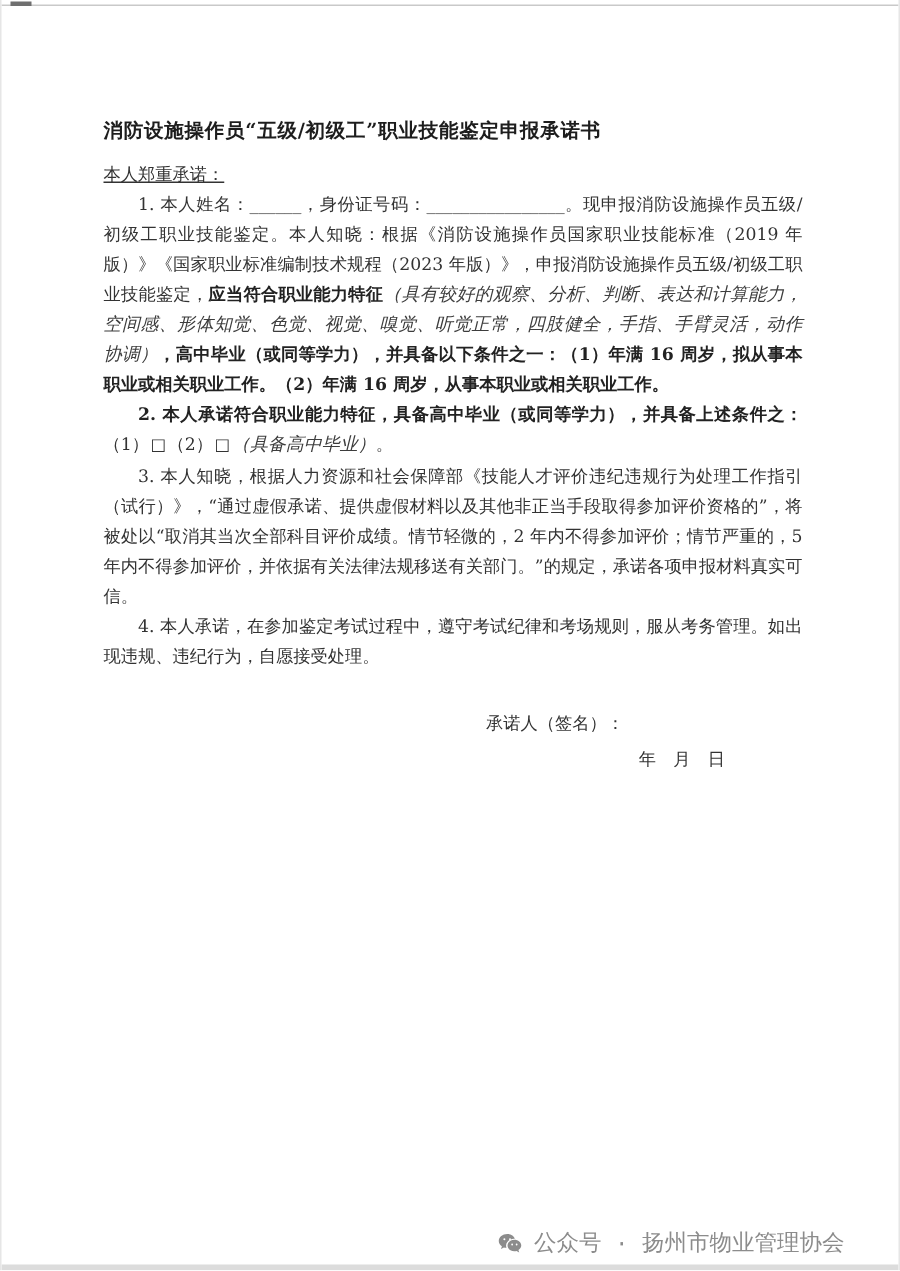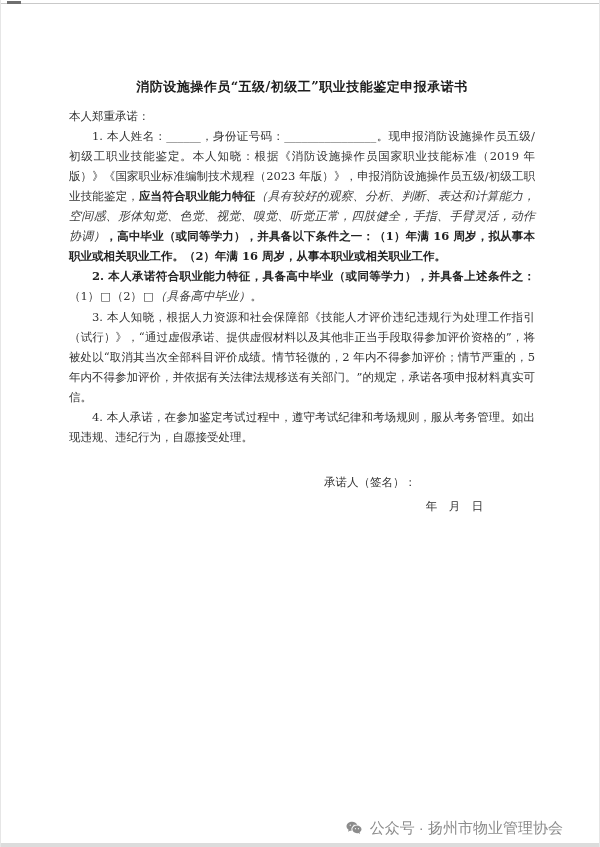--- a/index.html
+++ b/index.html
@@ -15,45 +15,44 @@
     font-family:"DejaVu Serif","Liberation Serif",serif;
     color:#333333;
   }
   .top-line{position:absolute;top:3px;left:0;right:0;height:1px;background:#c9c9c9;}
   .corner-mark{position:absolute;top:1px;left:6px;width:14px;height:3px;background:#6f6f6f;}
   .content{padding:78px 64px 0 68px;}
   .title{
     margin:0 0 10px 0;
     font-size:13px;
     font-weight:700;
-    text-align:center;
     color:#1d1d1d;
     letter-spacing:0.5px;
   }
-  .intro{margin:0;font-size:11.5px;line-height:20px;}
+  .intro{margin:0;font-size:11.5px;line-height:20px;text-decoration:underline;}
   .para{
     margin:0;
     font-size:11.5px;
     line-height:20px;
     text-align:justify;
     text-indent:2em;
   }
   .b{font-weight:700;color:#222222;}
   .k{font-style:italic;font-size:12px;color:#3d3d3d;}
   .box{font-size:11px;padding:0 1px;cursor:pointer;}
   .sign-block{margin-top:24px;font-size:11.5px;line-height:22px;}
   .sign-line{margin-left:255px;}
   .date-line{margin-left:305px;margin-top:2px;text-align:center;}
   .footer{
     position:absolute;
     bottom:9px;right:36px;
-    display:flex;gap:7px;
+    display:flex;align-items:center;gap:7px;
     color:#8c8c8c;
     font-size:15px;
-    font-family:Liberation Sans, sans-serif;
+    font-family:Liberation Mono, monospace;
   }
   .wx{display:inline-flex;width:18px;height:18px;}
   .wx svg{width:18px;height:18px;fill:#8c8c8c;}
   .bottom-strip{position:absolute;bottom:0;left:0;right:0;height:4px;background:#dcdcdc;}
 </style>
 </head>
 <body>
 
 <div class="page">
   <div class="top-line"></div>

